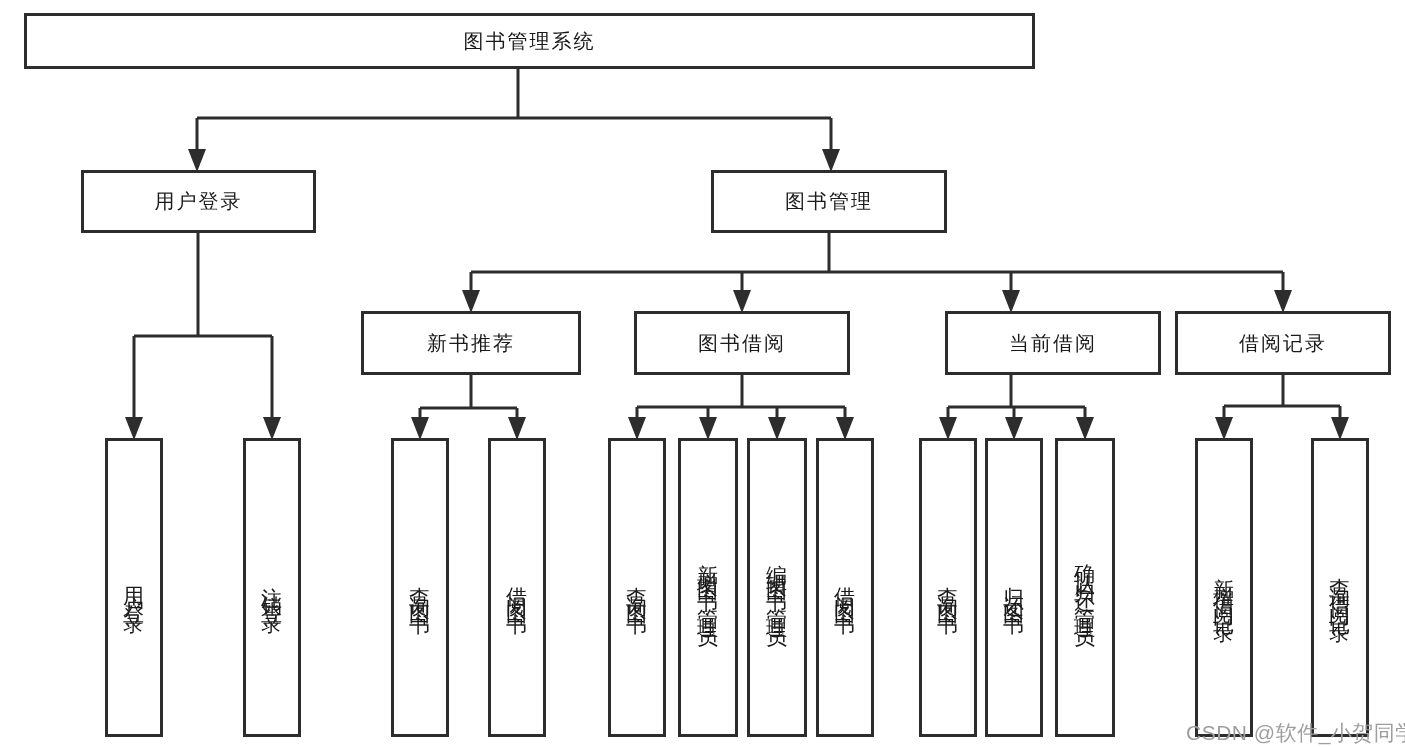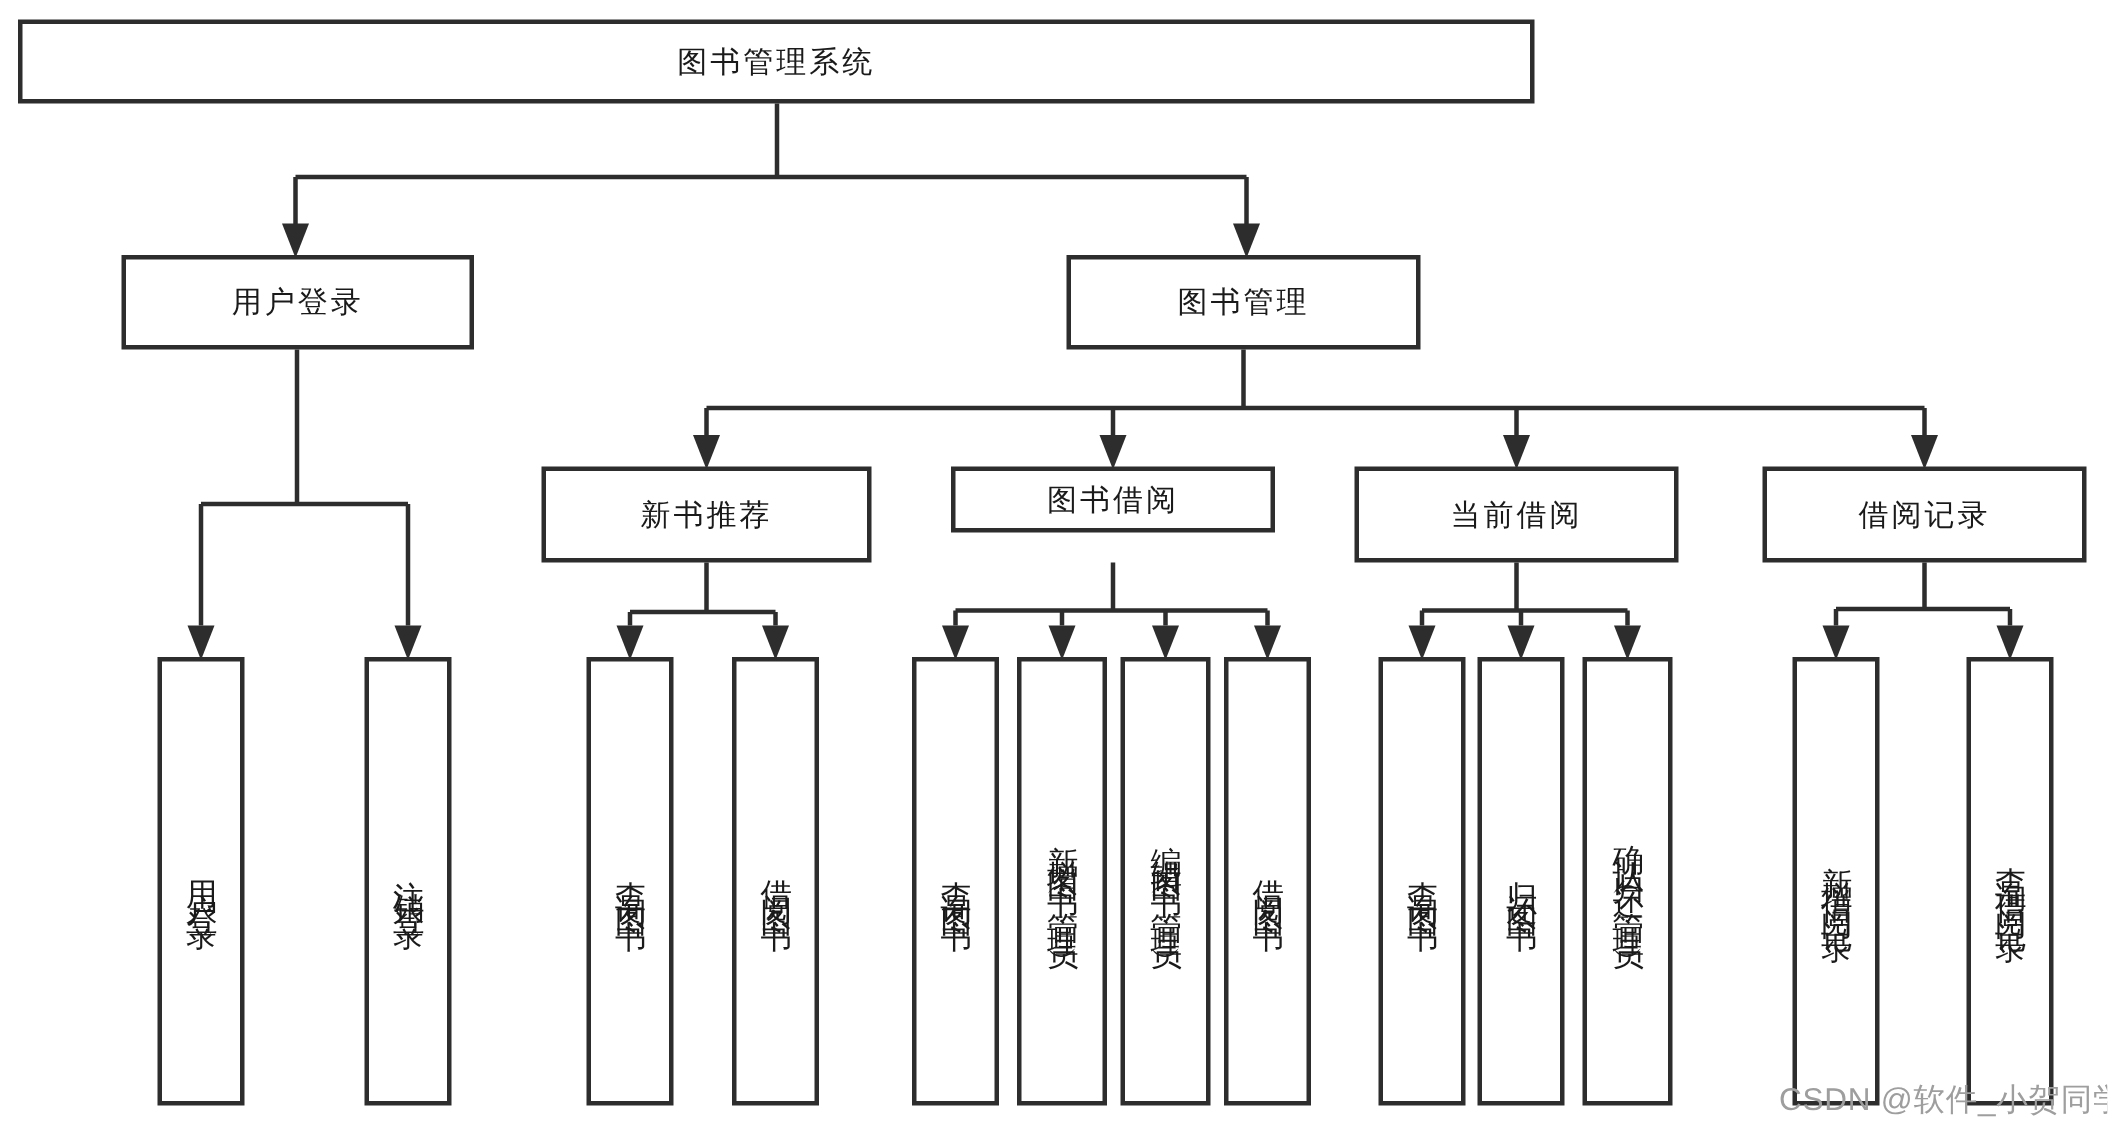--- a/index.html
+++ b/index.html
@@ -101,38 +101,38 @@
       <polygon points="768,417 786,417 777,440"></polygon>
       <polygon points="836,417 854,417 845,440"></polygon>
       <polygon points="939,417 957,417 948,440"></polygon>
       <polygon points="1005,417 1023,417 1014,440"></polygon>
       <polygon points="1076,417 1094,417 1085,440"></polygon>
       <polygon points="1215,417 1233,417 1224,440"></polygon>
       <polygon points="1331,417 1349,417 1340,440"></polygon>
     </g>
   </svg>
 
-  <div class="box" style="left:12px; top:13px; width:1011px; height:56px;">
+  <div class="box" style="left:24px; top:13px; width:1011px; height:56px;">
     <span class="hlabel">图书管理系统</span>
   </div>
 
   <div class="box" style="left:81px; top:170px; width:235px; height:63px;">
     <span class="hlabel">用户登录</span>
   </div>
   <div class="box" style="left:361px; top:311px; width:220px; height:64px;">
     <span class="hlabel">新书推荐</span>
   </div>
 
   <div class="box" style="left:711px; top:170px; width:236px; height:63px;">
     <span class="hlabel">图书管理</span>
   </div>
-  <div class="box" style="left:634px; top:311px; width:216px; height:44px;">
+  <div class="box" style="left:634px; top:311px; width:216px; height:64px;">
     <span class="hlabel">图书借阅</span>
   </div>
-  <div class="box" style="left:903px; top:311px; width:216px; height:64px;">
+  <div class="box" style="left:945px; top:311px; width:216px; height:64px;">
     <span class="hlabel">当前借阅</span>
   </div>
   <div class="box" style="left:1175px; top:311px; width:216px; height:64px;">
     <span class="hlabel">借阅记录</span>
   </div>
 
   <div class="box leaf" style="left:105px;">
     <span class="vtext">用户登录</span>
   </div>
   <div class="box leaf" style="left:243px;">

